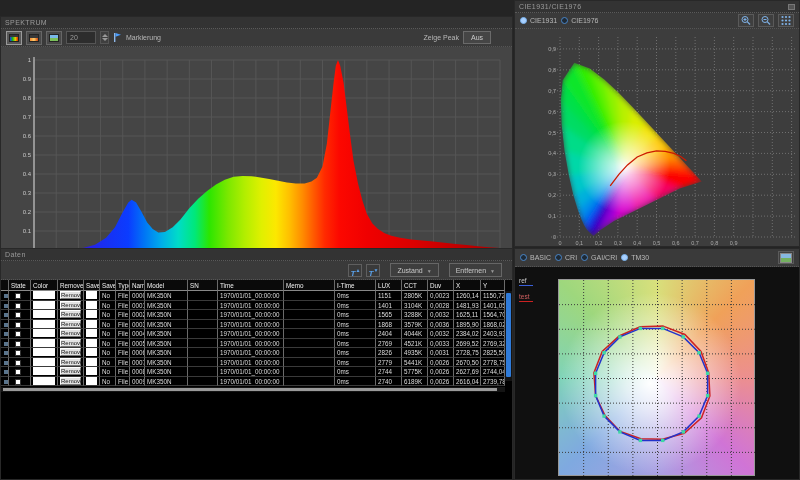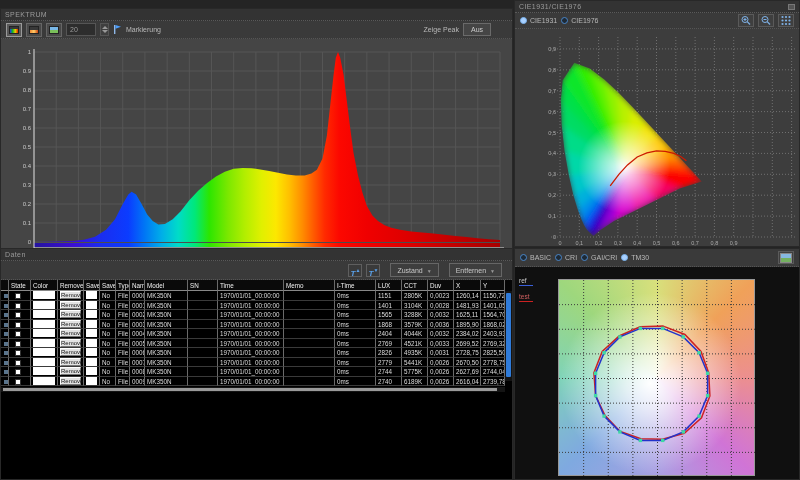--- a/index.html
+++ b/index.html
@@ -1,19 +1,19 @@
 <!DOCTYPE html>
 <html><head>
 <meta charset="utf-8">
 <style>
 *{margin:0;padding:0;box-sizing:border-box}
 html,body{width:800px;height:480px;overflow:hidden;background:#242424;font-family:"Liberation Sans",sans-serif}
 .app{position:relative;width:800px;height:480px;background:#242424}
 .panel{position:absolute;background:#3d3d3d;border:1px solid #282828;overflow:hidden}
-#p-spektrum{left:0;top:8px;width:513px;height:247px}
+#p-spektrum{left:0;top:16px;width:513px;height:247px}
 #p-cie{left:514px;top:0;width:286px;height:247px}
 #p-daten{left:0;top:248px;width:513px;height:232px}
 #p-tm30{left:514px;top:248px;width:286px;height:232px}
 .titlebar{position:relative;height:12px;background:#333;border-bottom:1px dotted #5a5a5a;color:#9a9a9a;font-size:7px;line-height:12px;padding-left:4px;letter-spacing:.4px}
 .toolbar{position:relative;display:flex;align-items:center;gap:4px;background:#3a3a3a;border-bottom:1px dotted #555;padding:0 5px}
 #p-spektrum .toolbar{height:18px}
 #p-cie .toolbar{height:16px}
 #p-daten .toolbar{height:19px;justify-content:flex-end;padding-right:10px}
 #p-tm30 .toolbar{height:18px}
 .spacer{flex:1}

